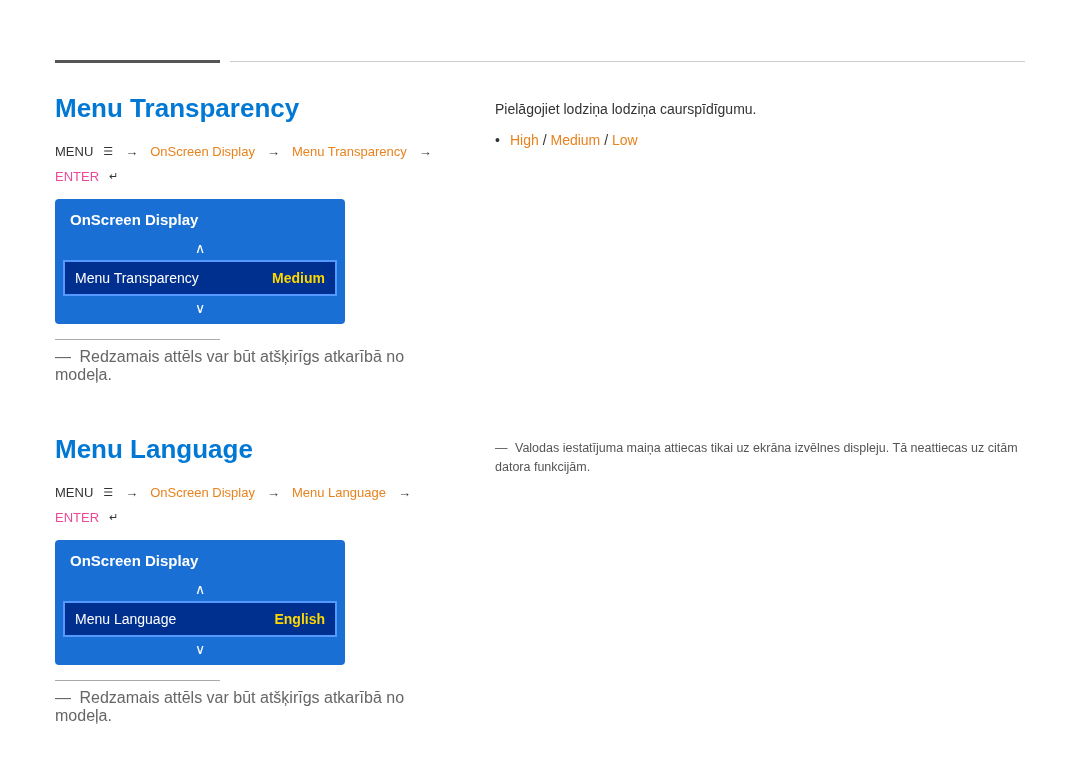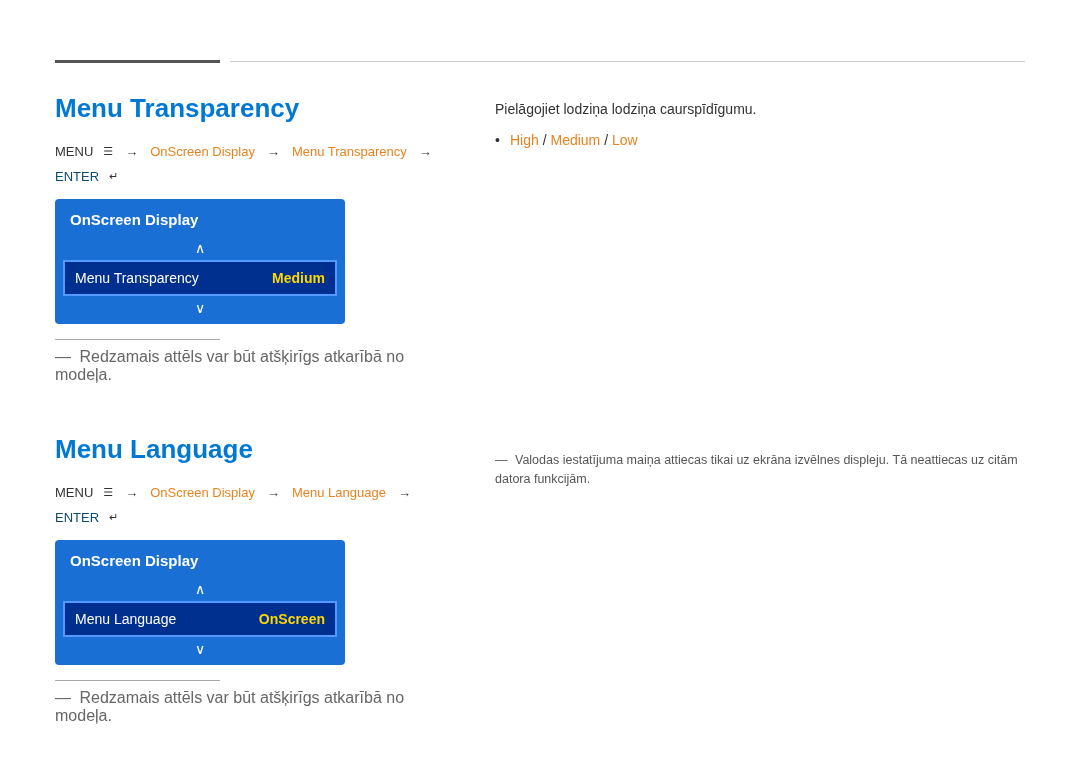--- a/index.html
+++ b/index.html
@@ -79,21 +79,21 @@
       margin: 0 2px;
     }
     .breadcrumb-link {
       color: #e8821e;
     }
     .breadcrumb-current {
       color: #e8821e;
       font-weight: normal;
     }
     .breadcrumb-enter {
-      color: #0c4a6e;
+      color: #ec4899;
     }
     .menu-icon {
       display: inline-block;
       font-size: 11px;
       color: #333;
     }
 
     
     .osd-panel {
       background: #1a6fd4;
@@ -205,21 +205,21 @@
     }
 
     .option-separator {
       color: #333;
     }
 
     .note-text {
       font-size: 12.5px;
       color: #555;
       line-height: 1.5;
-      margin-top: 12px;
+      margin-top: 0;
     }
 
     .note-dash {
       color: #555;
       margin-right: 4px;
     }
   </style>
 </head>
 <body>
 
@@ -302,21 +302,21 @@
         <span class="menu-icon">↵</span>
       </div>
 
       <div class="osd-panel">
         <div class="osd-panel-header">OnScreen Display</div>
         <div class="osd-panel-chevron-up">
           <span>∧</span>
         </div>
         <div class="osd-panel-row">
           <span class="osd-panel-row-label">Menu Language</span>
-          <span class="osd-panel-row-value">OnScreen</span>
+          <span class="osd-panel-row-value">English</span>
         </div>
         <div class="osd-panel-chevron-down">
           <span>∨</span>
         </div>
       </div>
 
       <div class="section-footer">
         <div class="footer-divider"></div>
         <p class="footer-note">
           <span class="footer-dash">―</span>

